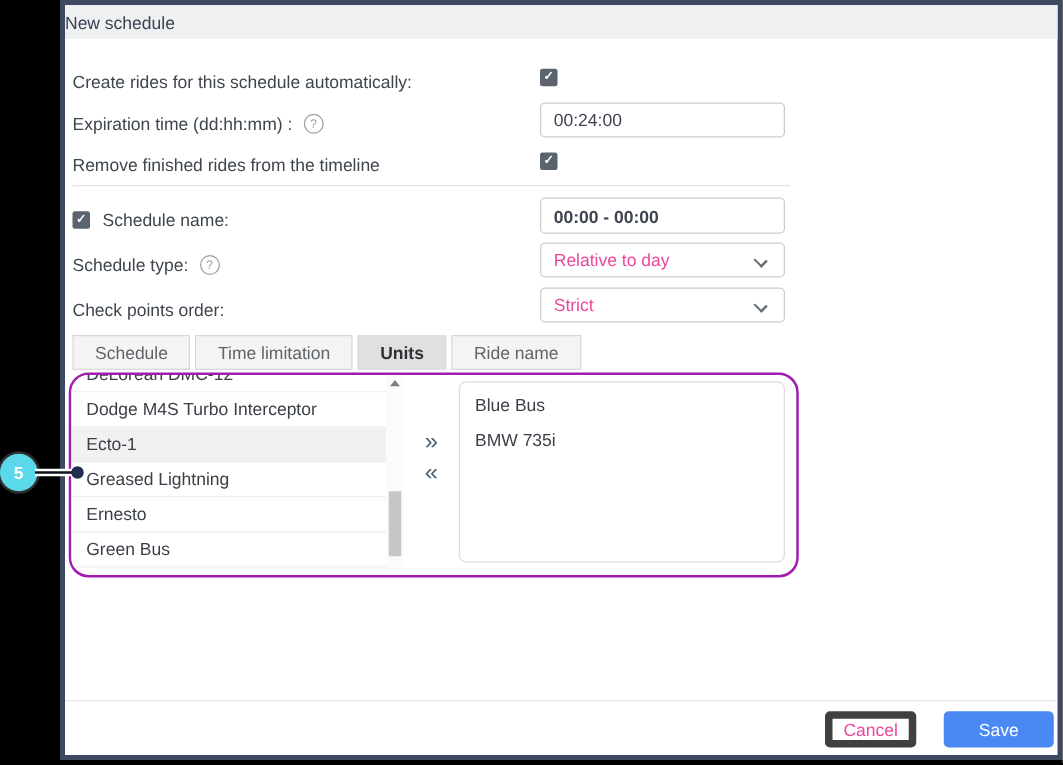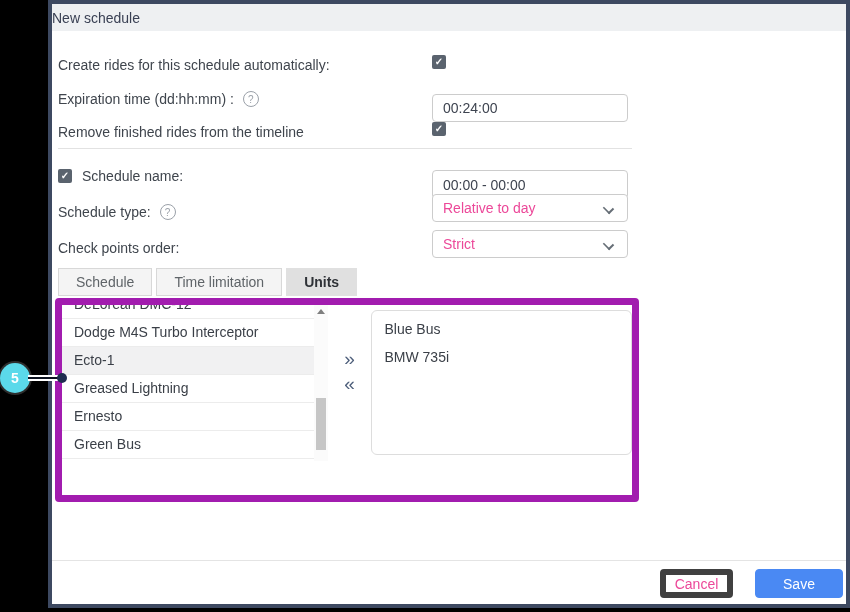--- a/index.html
+++ b/index.html
@@ -26,21 +26,21 @@
   .checkbox::after { content:"✓"; color:#fff; font-size:10px; font-weight:bold; line-height:1; }
   .checkbox.inline { position:static; margin-right:10px; flex:0 0 14px; }
 
   .help-icon {
     display:inline-flex; width:16px; height:16px; border:1px solid #9ba1a9; border-radius:50%;
     align-items:center; justify-content:center; font-size:10px; color:#9ba1a9; margin-left:9px; cursor:pointer;
   }
 
   .text-input {
     position:absolute; width:196px; height:28px; border:1px solid #ccc; border-radius:4px;
-    padding:0 10px; font-size:14px; color:#3e4450; background:#fff; outline:none;margin-top:12px;
+    padding:0 10px; font-size:14px; color:#3e4450; background:#fff; outline:none;
   }
 
   .select {
     position:absolute; width:196px; height:28px; border:1px solid #ccc; border-radius:4px;
     background:#fff; display:flex; align-items:center; padding:0 10px; font-size:14px; color:#ec4899; cursor:pointer;
   }
   .chevron {
     position:absolute; right:14px; top:9px; width:9px; height:9px;
     border-right:2px solid #666e76; border-bottom:2px solid #666e76;
     transform:rotate(45deg) scale(1,0.8);
@@ -49,22 +49,22 @@
   .divider { position:absolute; height:1px; background:#e2e2e2; }
 
   .tabs { position:absolute; left:6px; top:264px; display:flex; gap:4px; }
   .tab {
     height:28px; padding:0 17px; display:flex; align-items:center; font-size:14px;
     background:#f4f4f4; border:1px solid #d8d8d8; color:#5f6468; cursor:pointer;
   }
   .tab.active { background:#e0e0e0; border-color:#e0e0e0; color:#2f3237; font-weight:bold; }
 
   .transfer {
-    position:absolute; left:3px; top:294px; width:584px; height:204px;
-    border:7px solid #a21caf; border-radius:4px; background:#fff; display:flex; overflow:hidden;
+    position:absolute; left:3px; top:294px; width:584px; height:164px;
+    border:2px solid #a21caf; border-radius:16px; background:#fff; display:flex; overflow:hidden;
   }
   .left-list { width:252px; height:156px; overflow:hidden; position:relative; }
   .left-list ul { list-style:none; position:absolute; top:-14px; left:0; right:0; }
   .left-list li {
     height:28px; line-height:27px; padding-left:12px; font-size:14px; color:#3a3f47;
     border-bottom:1px solid #ececec; white-space:nowrap; cursor:pointer; background:#fff;
   }
   .left-list li.selected { background:#f1f1f2; }
 
   .vscrollbar { width:14px; height:156px; position:relative; background:#fbfbfb; }
@@ -118,41 +118,42 @@
 
     <div class="form-label" style="left:6px; top:120px;">Remove finished rides from the timeline</div>
     <div class="checkbox" style="left:380px; top:118px;"></div>
 
     <div class="divider" style="left:6px; top:144px; width:574px;"></div>
 
     <div class="form-label" style="left:6px; top:164px;">
       <span class="checkbox inline"></span>
       <span>Schedule name:</span>
     </div>
-    <input class="text-input" style="left: 380px; top: 154px; height: 29px;" value="00:00 - 00:00">
+    <input class="text-input" style="left: 380px; top: 154px; height: 29px; font-weight: bold;" value="00:00 - 00:00">
 
     <div class="form-label" style="left:6px; top:200px;">
       <span>Schedule type:</span>
       <span class="help-icon">?</span>
     </div>
     <div class="select" style="left:380px; top:190px;">
       <span>Relative to day</span>
       <span class="chevron"></span>
     </div>
 
     <div class="form-label" style="left:6px; top:236px;">Check points order:</div>
     <div class="select" style="left:380px; top:226px;">
       <span>Strict</span>
       <span class="chevron"></span>
     </div>
 
     <div class="tabs">
       <div class="tab">Schedule</div>
       <div class="tab">Time limitation</div>
       <div class="tab active">Units</div>
+      <div class="tab">Ride name</div>
     </div>
 
     <div class="transfer">
       <div class="left-list">
         <ul>
           <li>DeLorean DMC-12</li>
           <li>Dodge M4S Turbo Interceptor</li>
           <li class="selected">Ecto-1</li>
           <li>Greased Lightning</li>
           <li>Ernesto</li>

